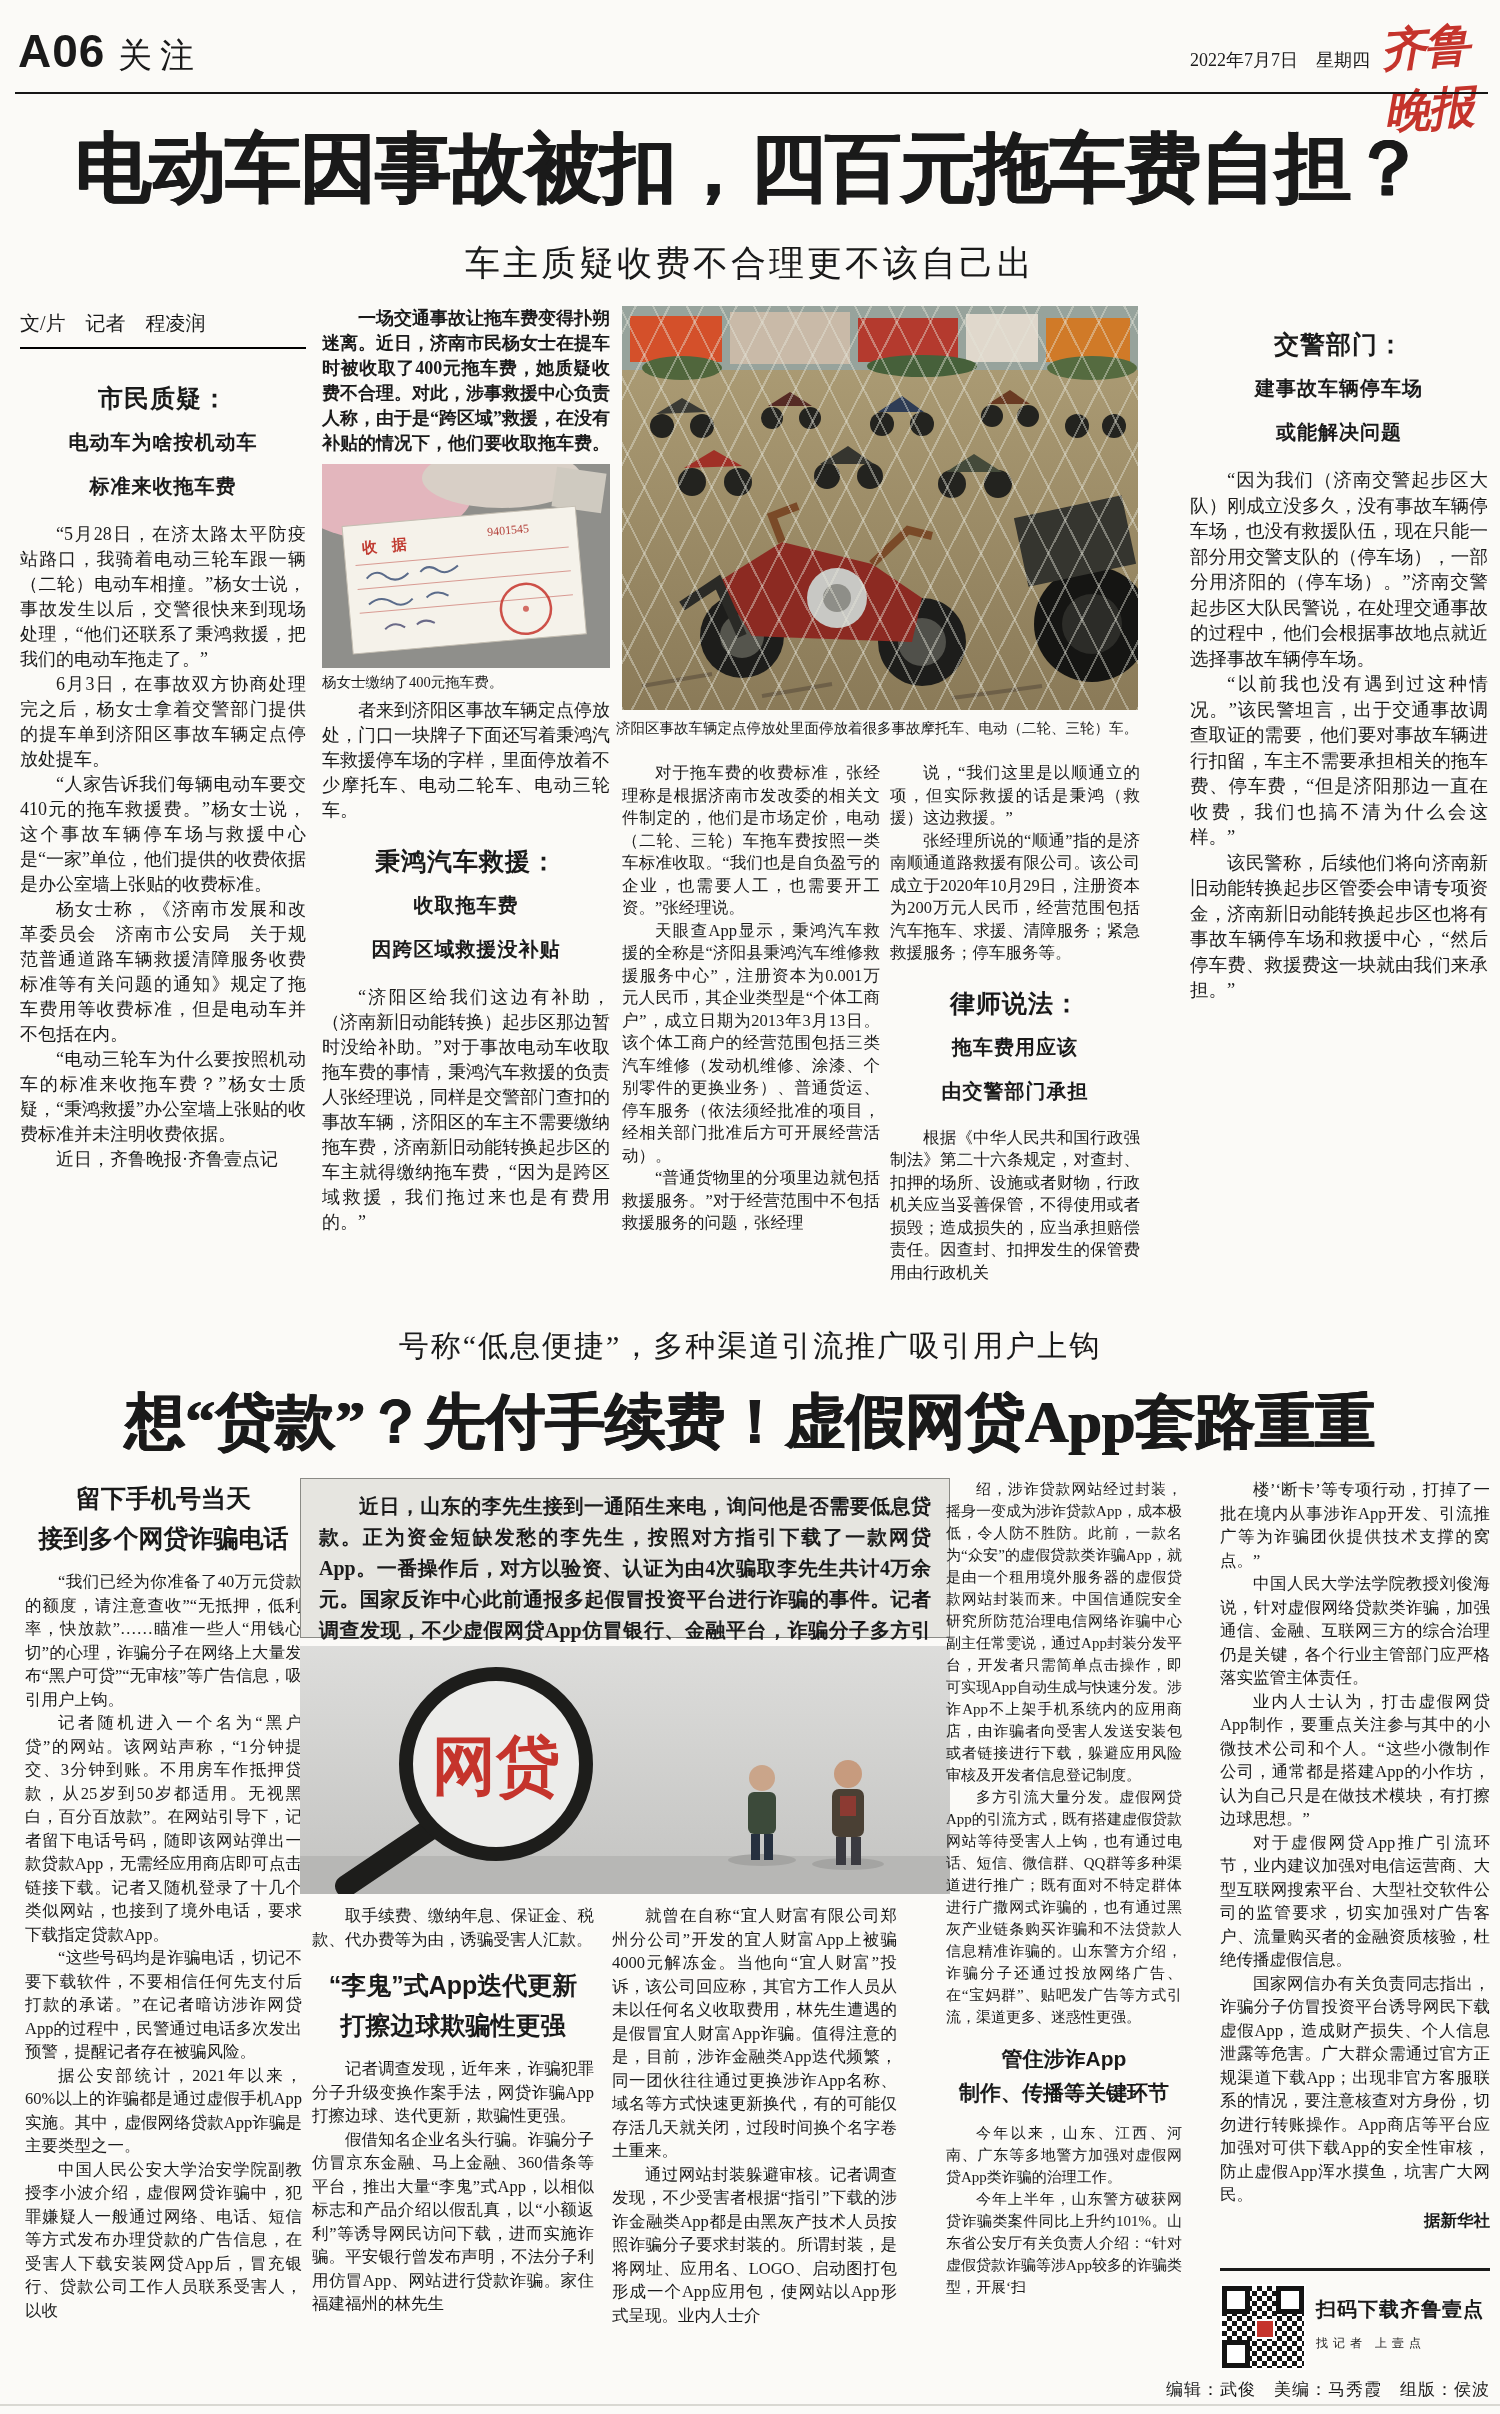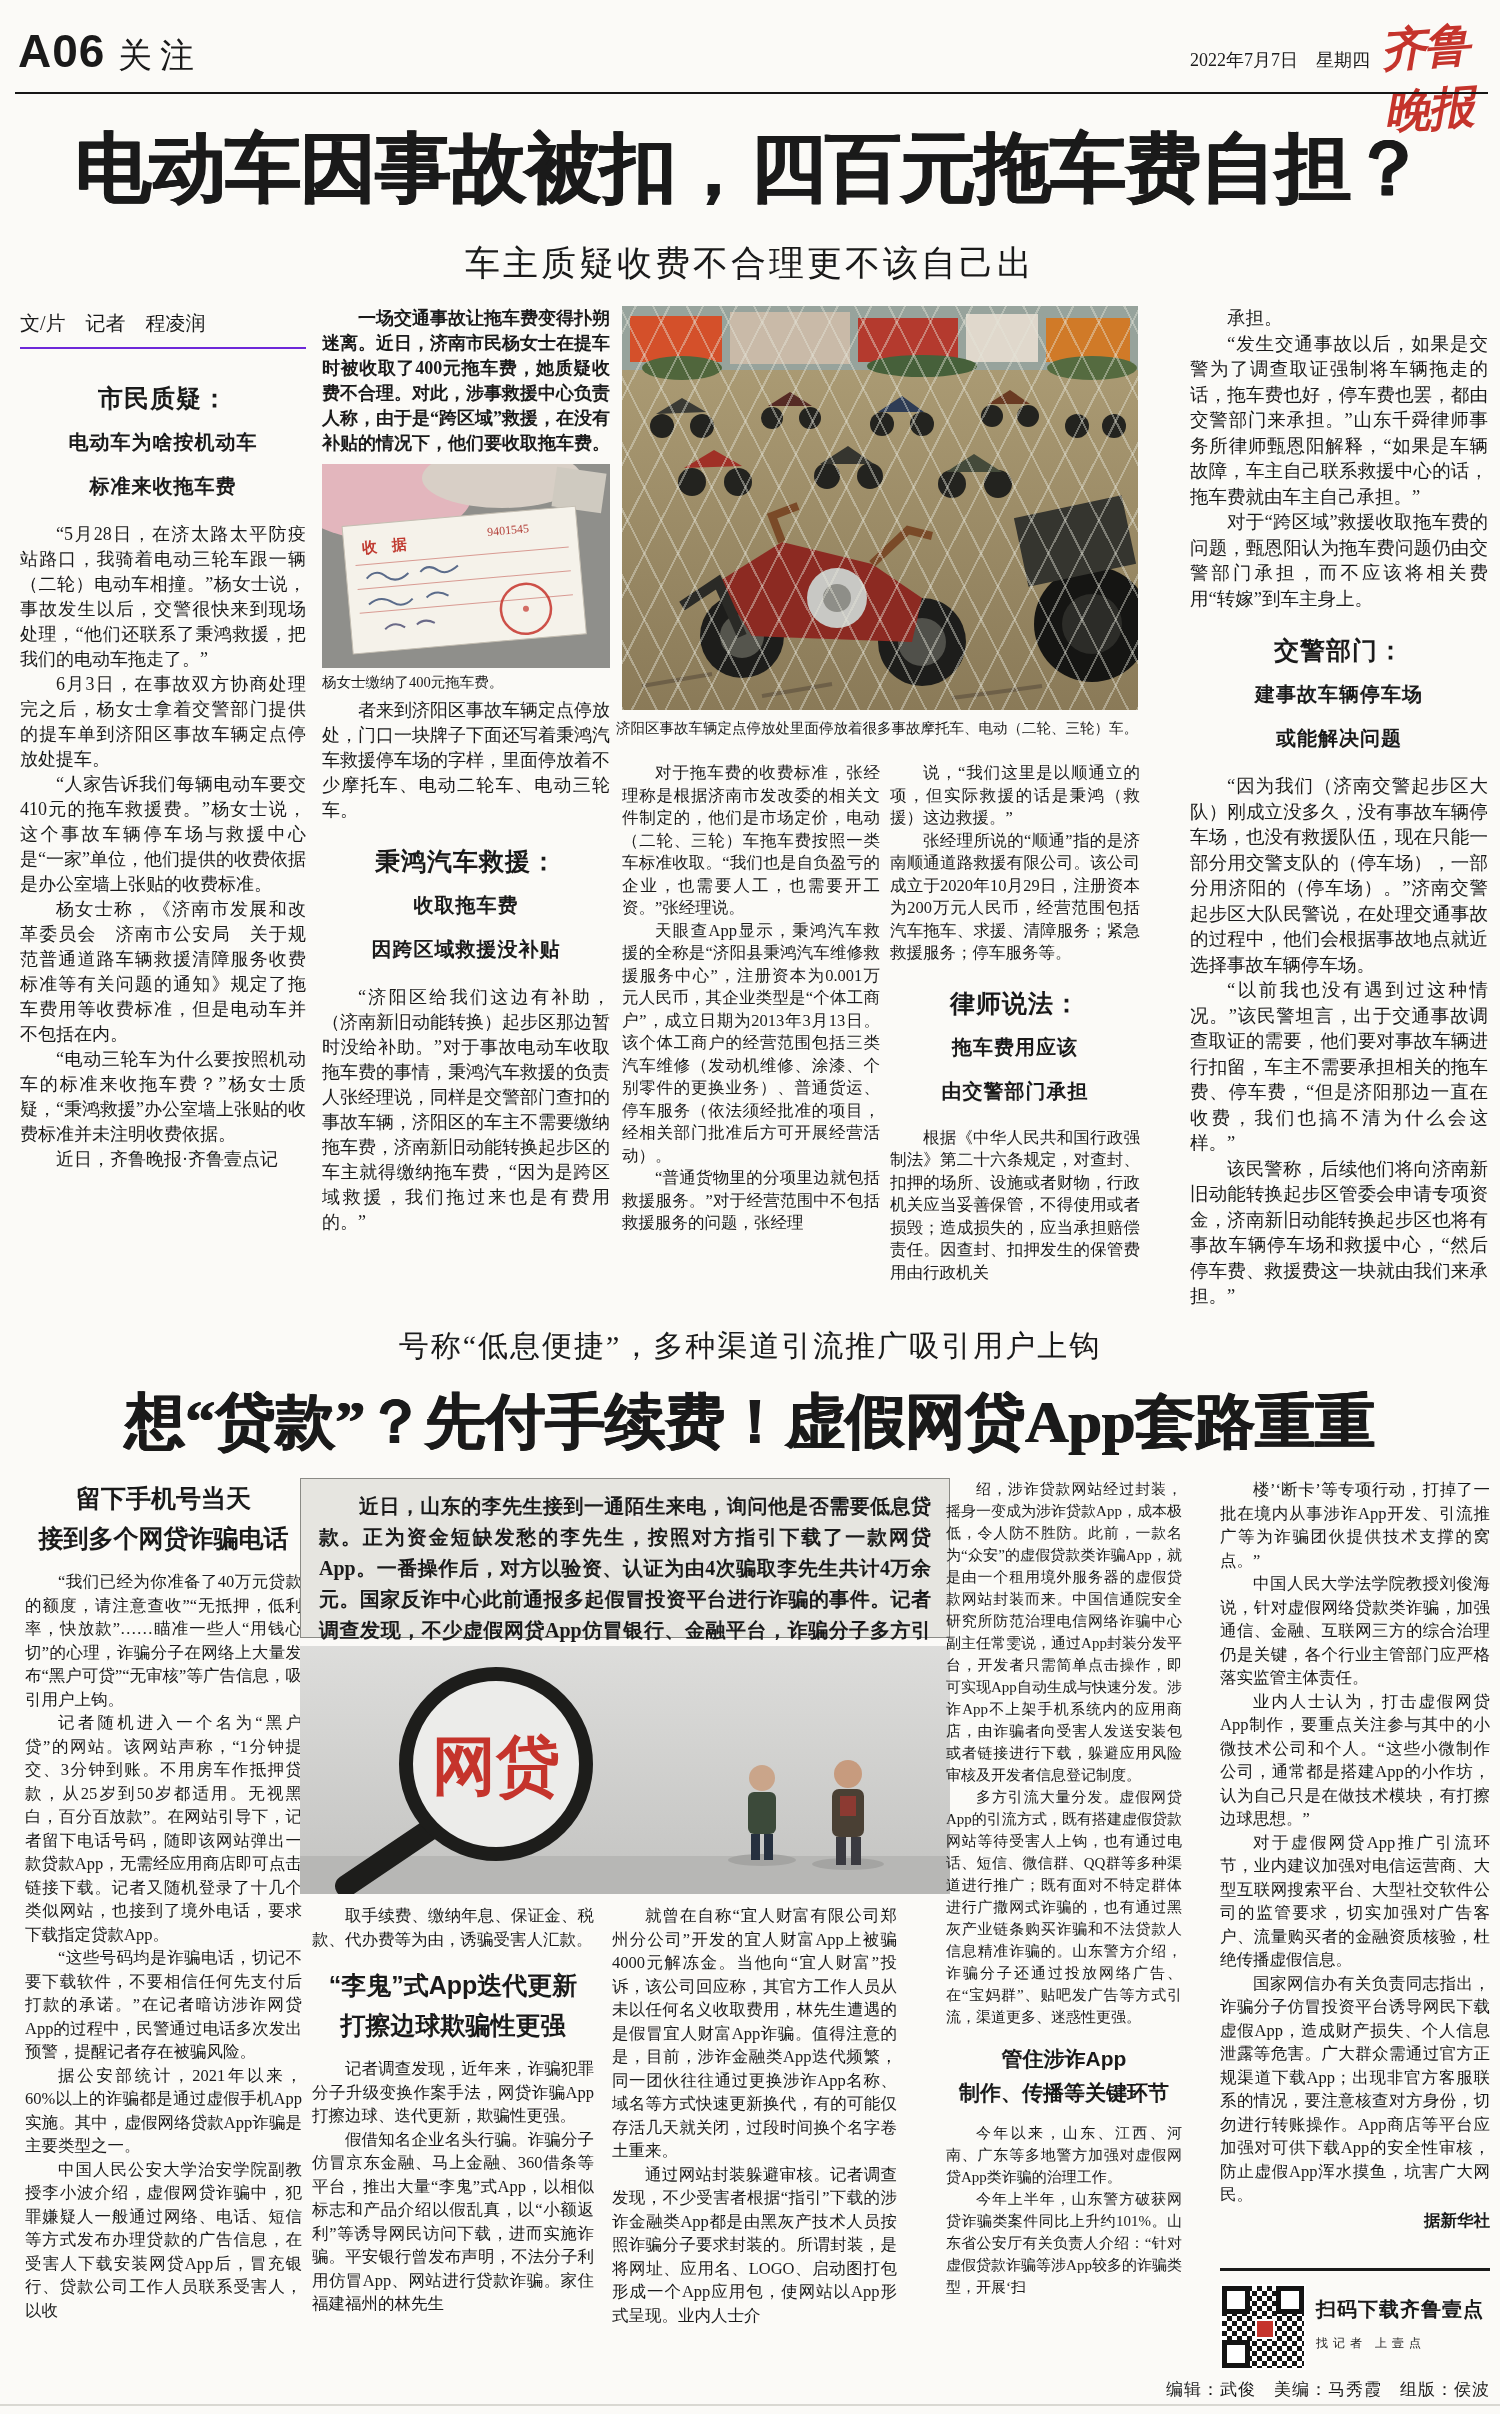--- a/index.html
+++ b/index.html
@@ -12,21 +12,21 @@
   
   .hdr-a06{left:18px;top:24px;font-size:46px;font-weight:700;letter-spacing:1px;}
   .hdr-sec{left:118px;top:33px;font-size:34px;font-weight:500;letter-spacing:8px;}
   .hdr-date{left:1150px;top:48px;width:220px;text-align:right;font-size:18px;}
   .masthead{left:1382px;top:16px;font-size:46px;font-weight:700;font-style:italic;
             color:#c5342c;transform:rotate(-4deg);letter-spacing:-2px;}
   .hdr-rule{left:15px;top:92px;width:1473px;height:2px;background:#161616;}
   
   .headline1{left:10px;top:100px;width:1480px;font-size:76px;font-weight:900;letter-spacing:-1px;line-height:136px;}
   .subhead{left:10px;top:240px;width:1480px;font-size:35px;font-weight:500;letter-spacing:3px;}
-  .byline{left:20px;top:310px;width:286px;font-size:20px;border-bottom:2px solid #6d28d9;padding-bottom:10px;}
+  .byline{left:20px;top:310px;width:286px;font-size:20px;border-bottom:2px solid #000000;padding-bottom:10px;}
   .col{position:absolute;text-align:justify;}
   .col p{margin:0;text-indent:2em;}
   .a1{font-size:18px;line-height:25px;}
   .a1s{font-size:16.5px;line-height:22.5px;}
   .a1w{font-size:18.5px;line-height:25.5px;}
   .a2{font-size:16.5px;line-height:23.5px;}
   .a2n{font-size:15px;line-height:22px;}
   .col1{left:20px;top:360px;width:286px;}
   .col2{left:322px;top:306px;width:288px;}
   .col3{left:622px;top:762px;width:258px;}
@@ -224,25 +224,20 @@
       <div>律师说法：</div>
       <div>拖车费用应该</div>
       <div>由交警部门承担</div>
     </div>
   <div>
       <p>根据《中华人民共和国行政强制法》第二十六条规定，对查封、扣押的场所、设施或者财物，行政机关应当妥善保管，不得使用或者损毁；造成损失的，应当承担赔偿责任。因查封、扣押发生的保管费用由行政机关</p>
     </div>
 </div>
 
 <div class="col col5 a1w">
-  <div>
-      <p>承担。</p>
-      <p>“发生交通事故以后，如果是交警为了调查取证强制将车辆拖走的话，拖车费也好，停车费也罢，都由交警部门来承担。”山东千舜律师事务所律师甄恩阳解释，“如果是车辆故障，车主自己联系救援中心的话，拖车费就由车主自己承担。”</p>
-      <p>对于“跨区域”救援收取拖车费的问题，甄恩阳认为拖车费问题仍由交警部门承担，而不应该将相关费用“转嫁”到车主身上。</p>
-    </div>
   <div class="sec-head">
       <div>交警部门：</div>
       <div>建事故车辆停车场</div>
       <div>或能解决问题</div>
     </div>
   <div>
       <p>“因为我们（济南交警起步区大队）刚成立没多久，没有事故车辆停车场，也没有救援队伍，现在只能一部分用交警支队的（停车场），一部分用济阳的（停车场）。”济南交警起步区大队民警说，在处理交通事故的过程中，他们会根据事故地点就近选择事故车辆停车场。</p>
       <p>“以前我也没有遇到过这种情况。”该民警坦言，出于交通事故调查取证的需要，他们要对事故车辆进行扣留，车主不需要承担相关的拖车费、停车费，“但是济阳那边一直在收费，我们也搞不清为什么会这样。”</p>
       <p>该民警称，后续他们将向济南新旧动能转换起步区管委会申请专项资金，济南新旧动能转换起步区也将有事故车辆停车场和救援中心，“然后停车费、救援费这一块就由我们来承担。”</p>
     </div>

